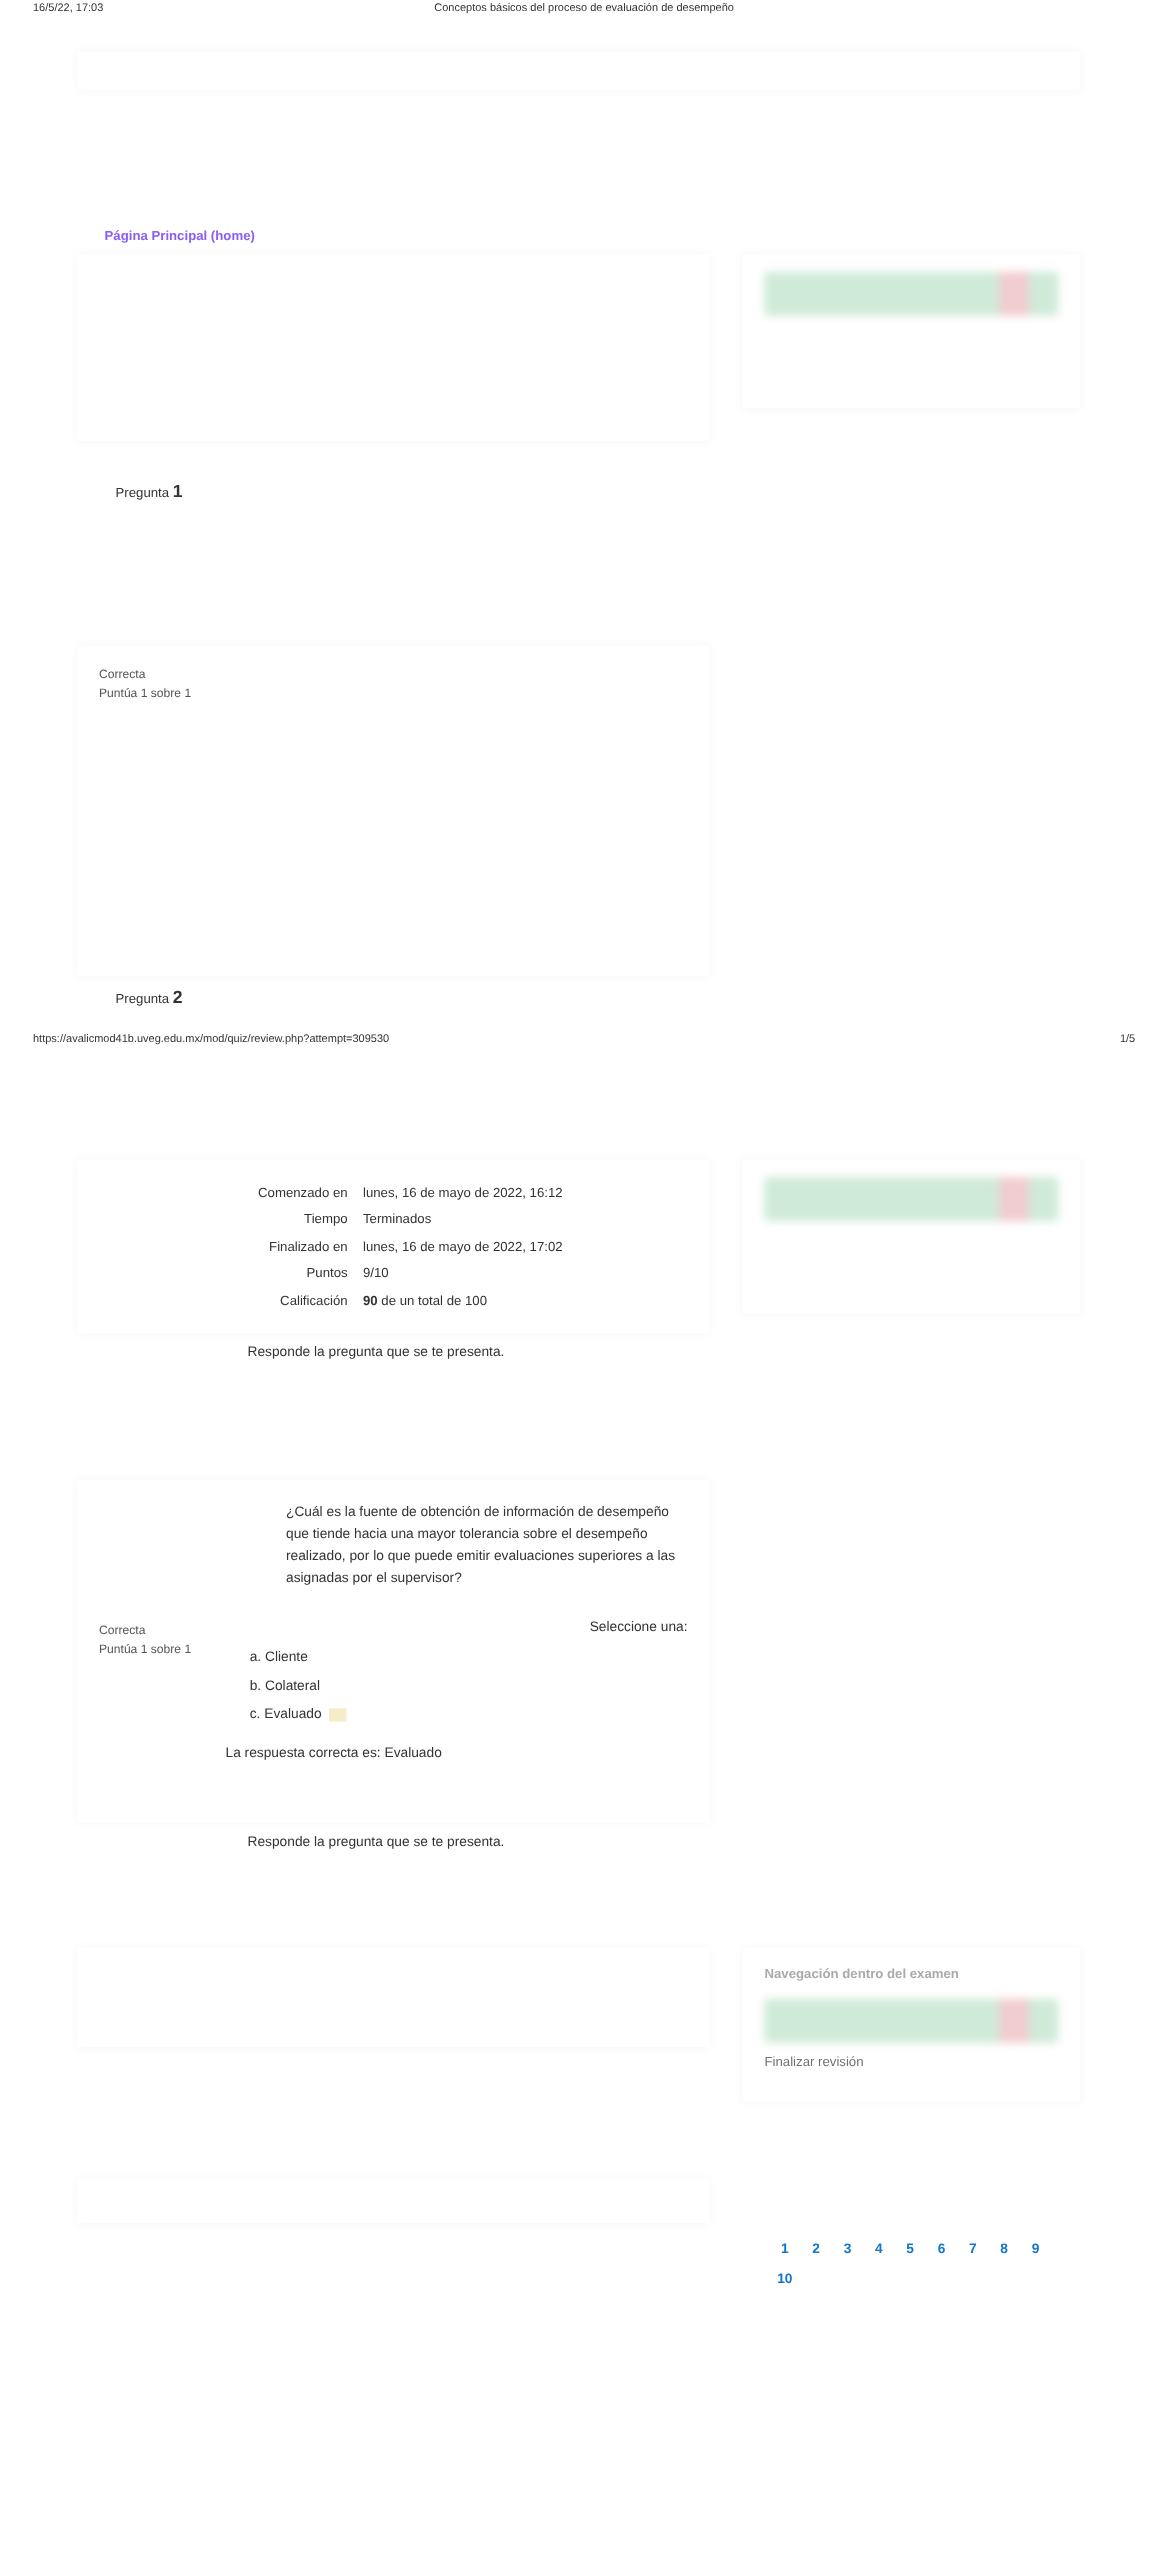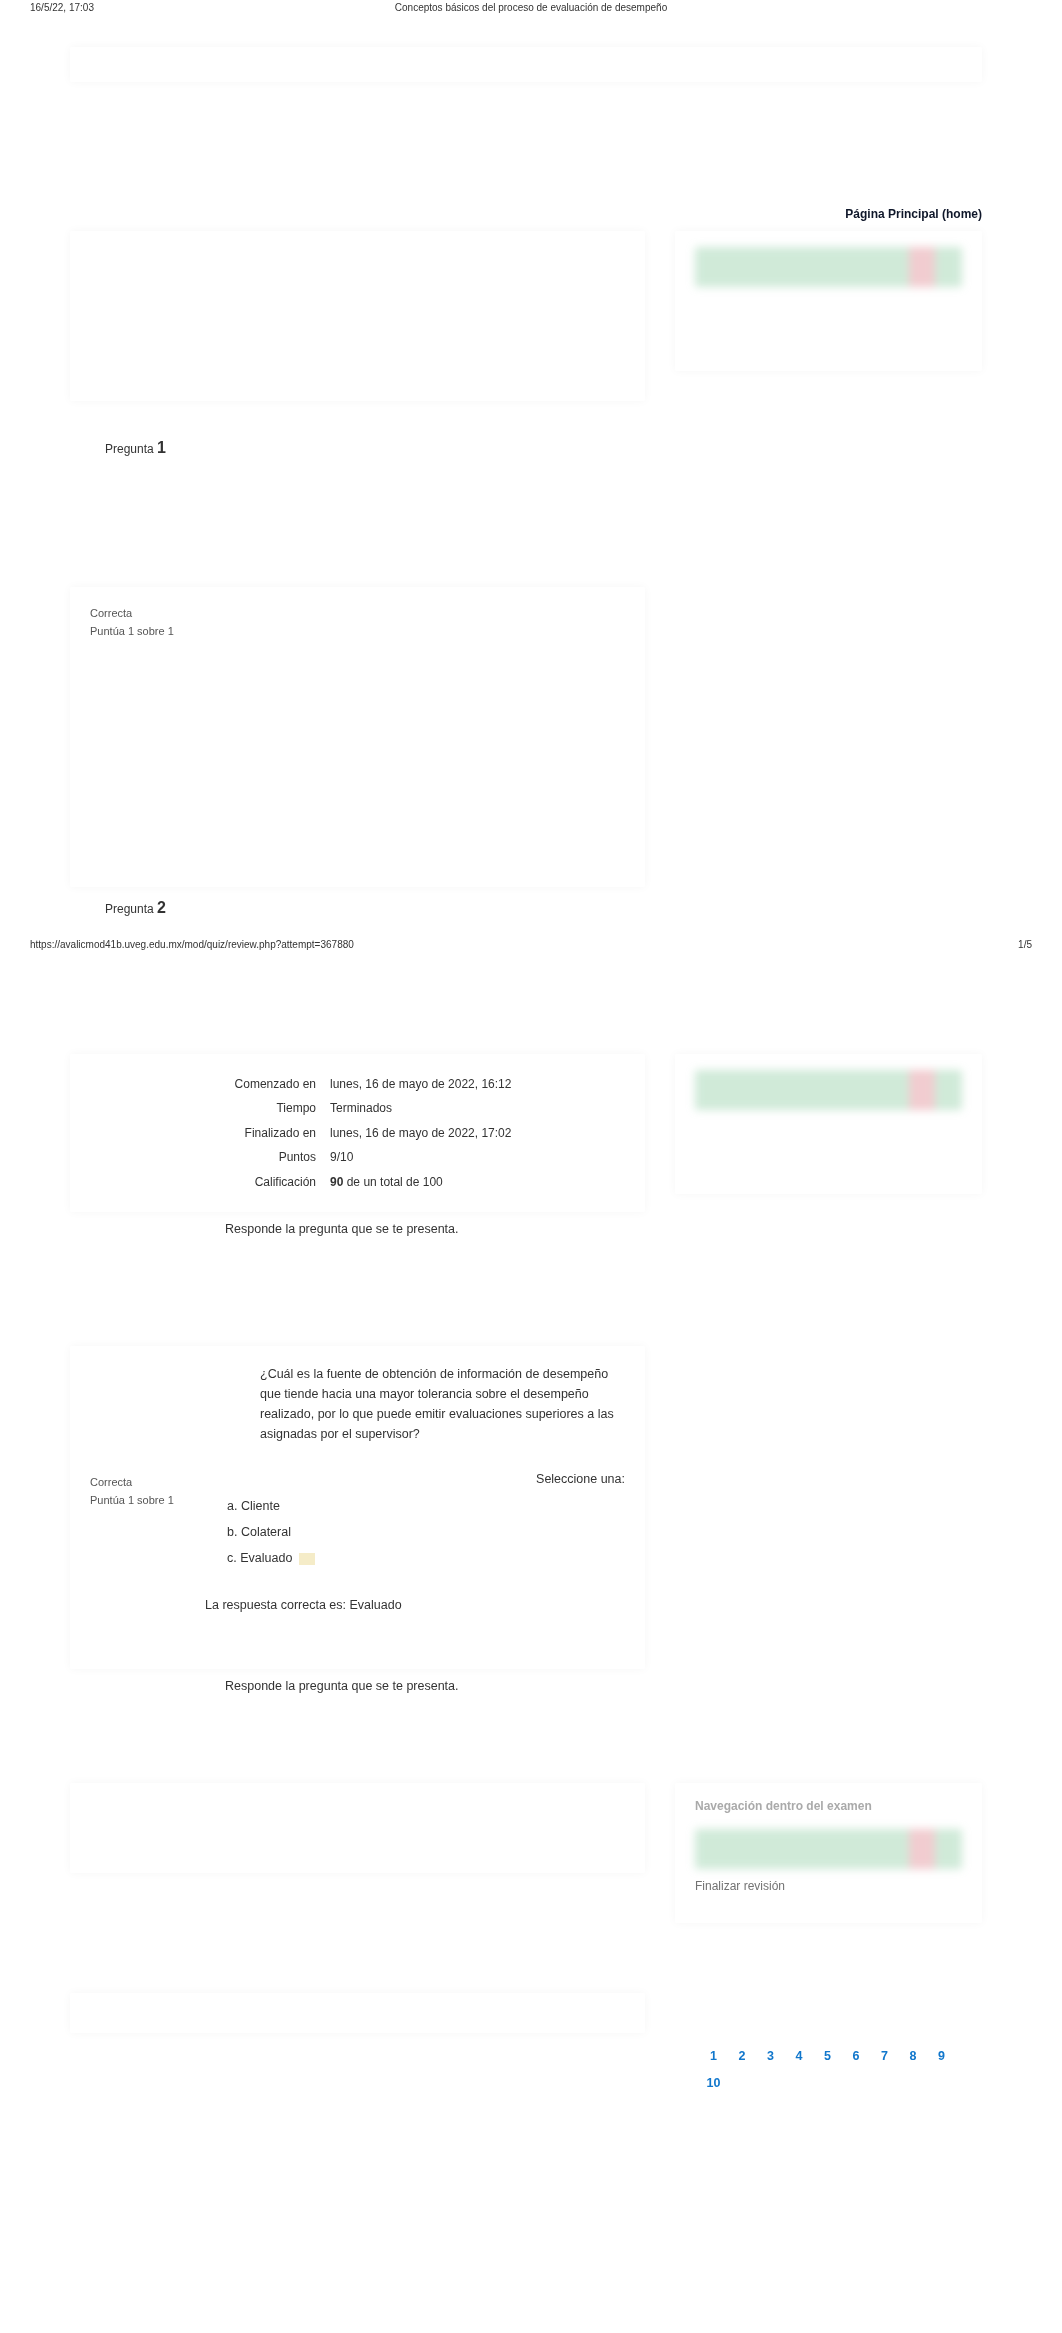--- a/index.html
+++ b/index.html
@@ -15,36 +15,36 @@
 
     .card { background: #fff; box-shadow: 0 0 10px rgba(0,0,0,0.04); border-radius: 2px; }
 
     
     .banner { height: 35px; margin-top: 32px; }
 
     .columns { display: flex; gap: 30px; }
     .col-main { flex: 0 0 575px; }
     .col-side { flex: 1; }
 
-    .breadcrumb { font-size: 12px; color: #0f172a; font-weight: 700; padding: 0 0 10px 25px; margin-top: 125px; text-align: right; }
+    .breadcrumb { font-size: 12px; color: #8b5cf6; font-weight: 700; padding: 0 0 10px 25px; margin-top: 125px; }
     .summary-card { padding: 18px 12px 18px 0; }
 
     .summary-row { display: flex; padding: 2px 0; font-size: 12px; line-height: 1.7; }
     .summary-label { width: 260px; text-align: right; font-weight: 400; padding-right: 14px; }
     .summary-value { flex: 1; }
 
     .question-block { margin-top: 30px; }
     .q-header { padding: 0 0 10px 35px; font-size: 12px; }
     .q-header .qnum { font-weight: 700; font-size: 16px; }
     .q-card { display: flex; padding: 18px 20px 30px; min-height: 160px; }
     .q-meta { width: 115px; font-size: 11px; line-height: 1.6; color:#555; }
     .q-body { flex: 1; font-size: 12.5px; line-height: 1.6; color:#333; }
     .qtext { margin-bottom: 25px; max-width: 360px; }
     .select-one { margin-bottom: 4px; text-align: right; }
-    .options { padding-left: 22px; margin-bottom: 24px; }
+    .options { padding-left: 22px; margin-bottom: 12px; }
     .option { padding: 3px 0; }
     .option .mark { display:inline-block; width:16px; height:12px; background:#f5ecc8; margin-left:3px; vertical-align:middle; }
     .feedback { margin-bottom: 24px; }
 
     
     .side-card { padding: 16px 20px 24px; margin-bottom: 38px; min-height: 140px; }
     .side-title { color:#aaa; font-weight:700; font-size:12px; margin-bottom: 16px; }
     .nav-fake { height: 40px; margin-bottom: 10px;
       background: linear-gradient(90deg,
         rgba(120,195,145,.35), rgba(120,195,145,.35) 80%,
@@ -116,21 +116,21 @@
   <div class="question-block" style="margin-top:12px;">
     <div class="q-header">
       <span>Pregunta</span>
       <span class="qnum">2</span>
     </div>
   </div>
 
 </div>
 
 <div class="print-footer">
-  <div>https://avalicmod41b.uveg.edu.mx/mod/quiz/review.php?attempt=367880</div>
+  <div>https://avalicmod41b.uveg.edu.mx/mod/quiz/review.php?attempt=309530</div>
   <div>1/5</div>
 </div>
 
 <div style="height:100px;"></div>
 
 <div class="page-wrap">
 
   <div class="columns">
     <div class="col-main">
       <div class="card summary-card">

